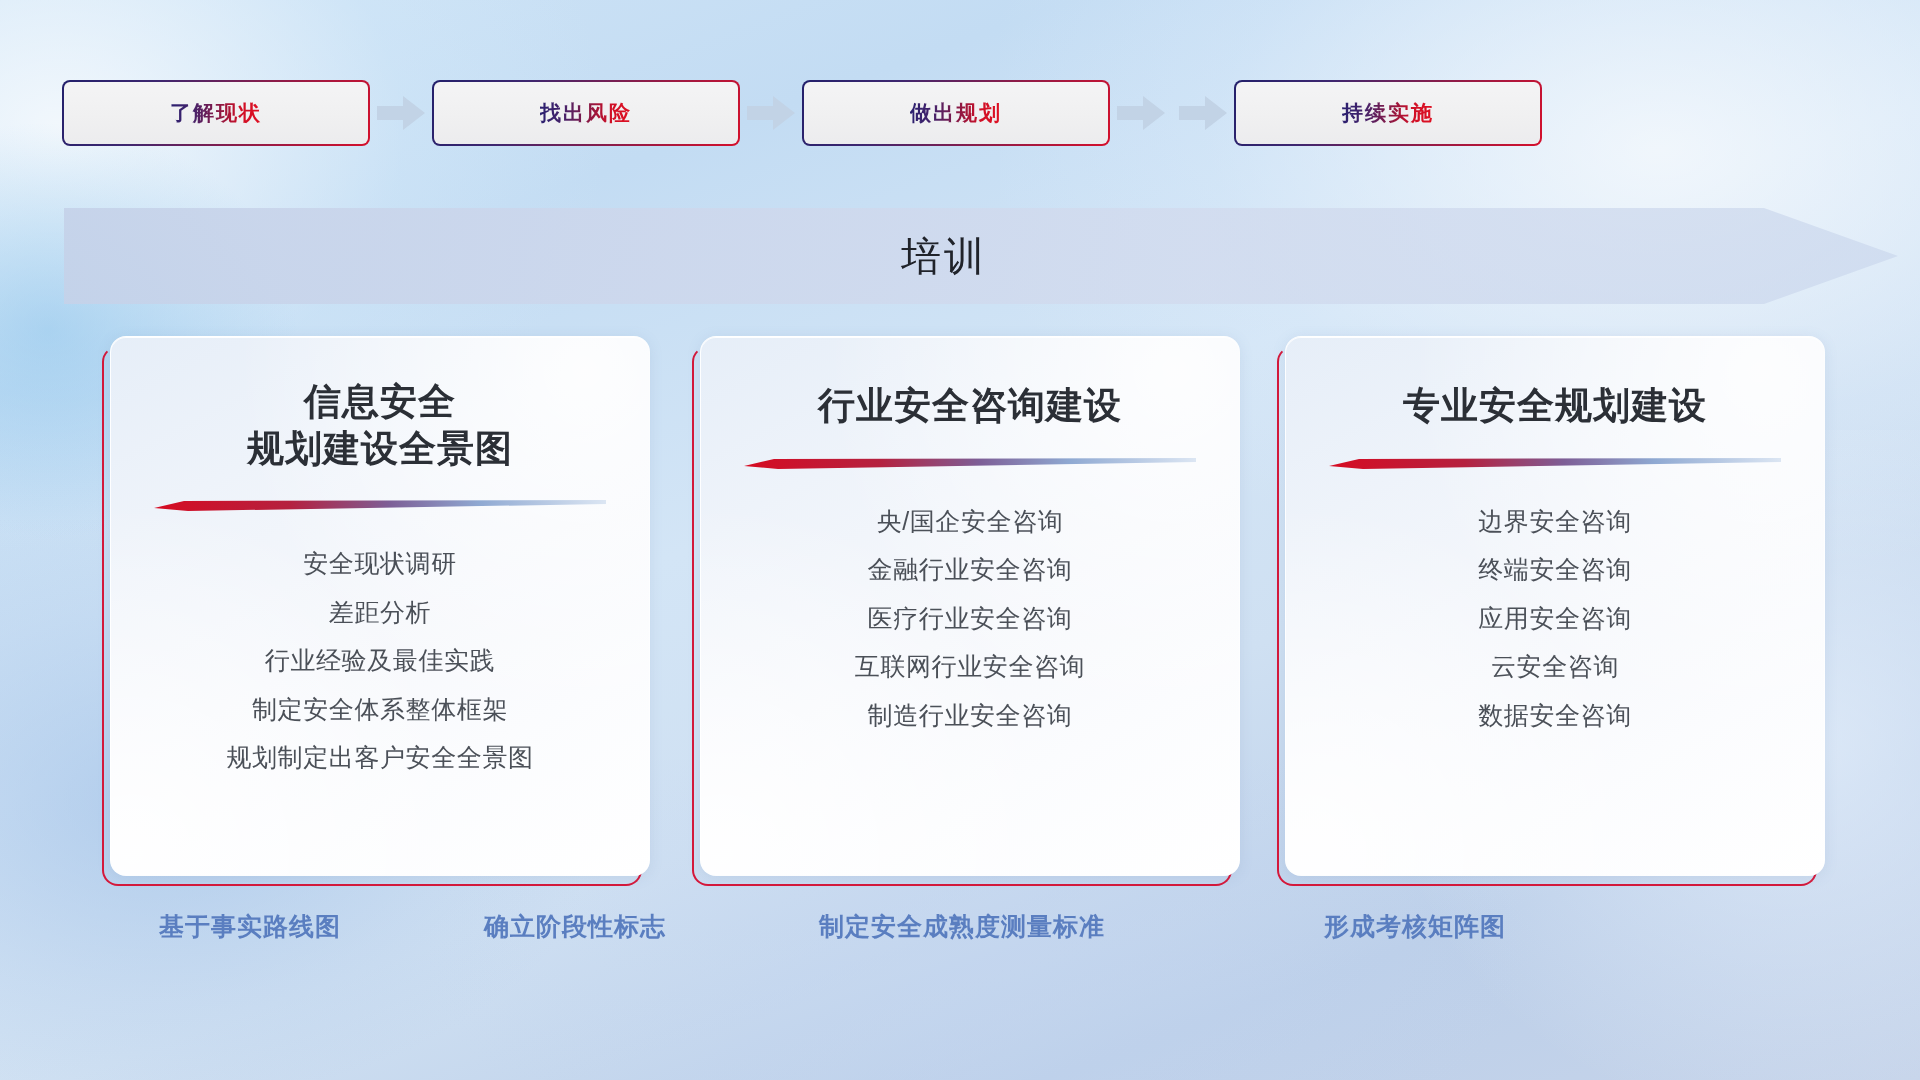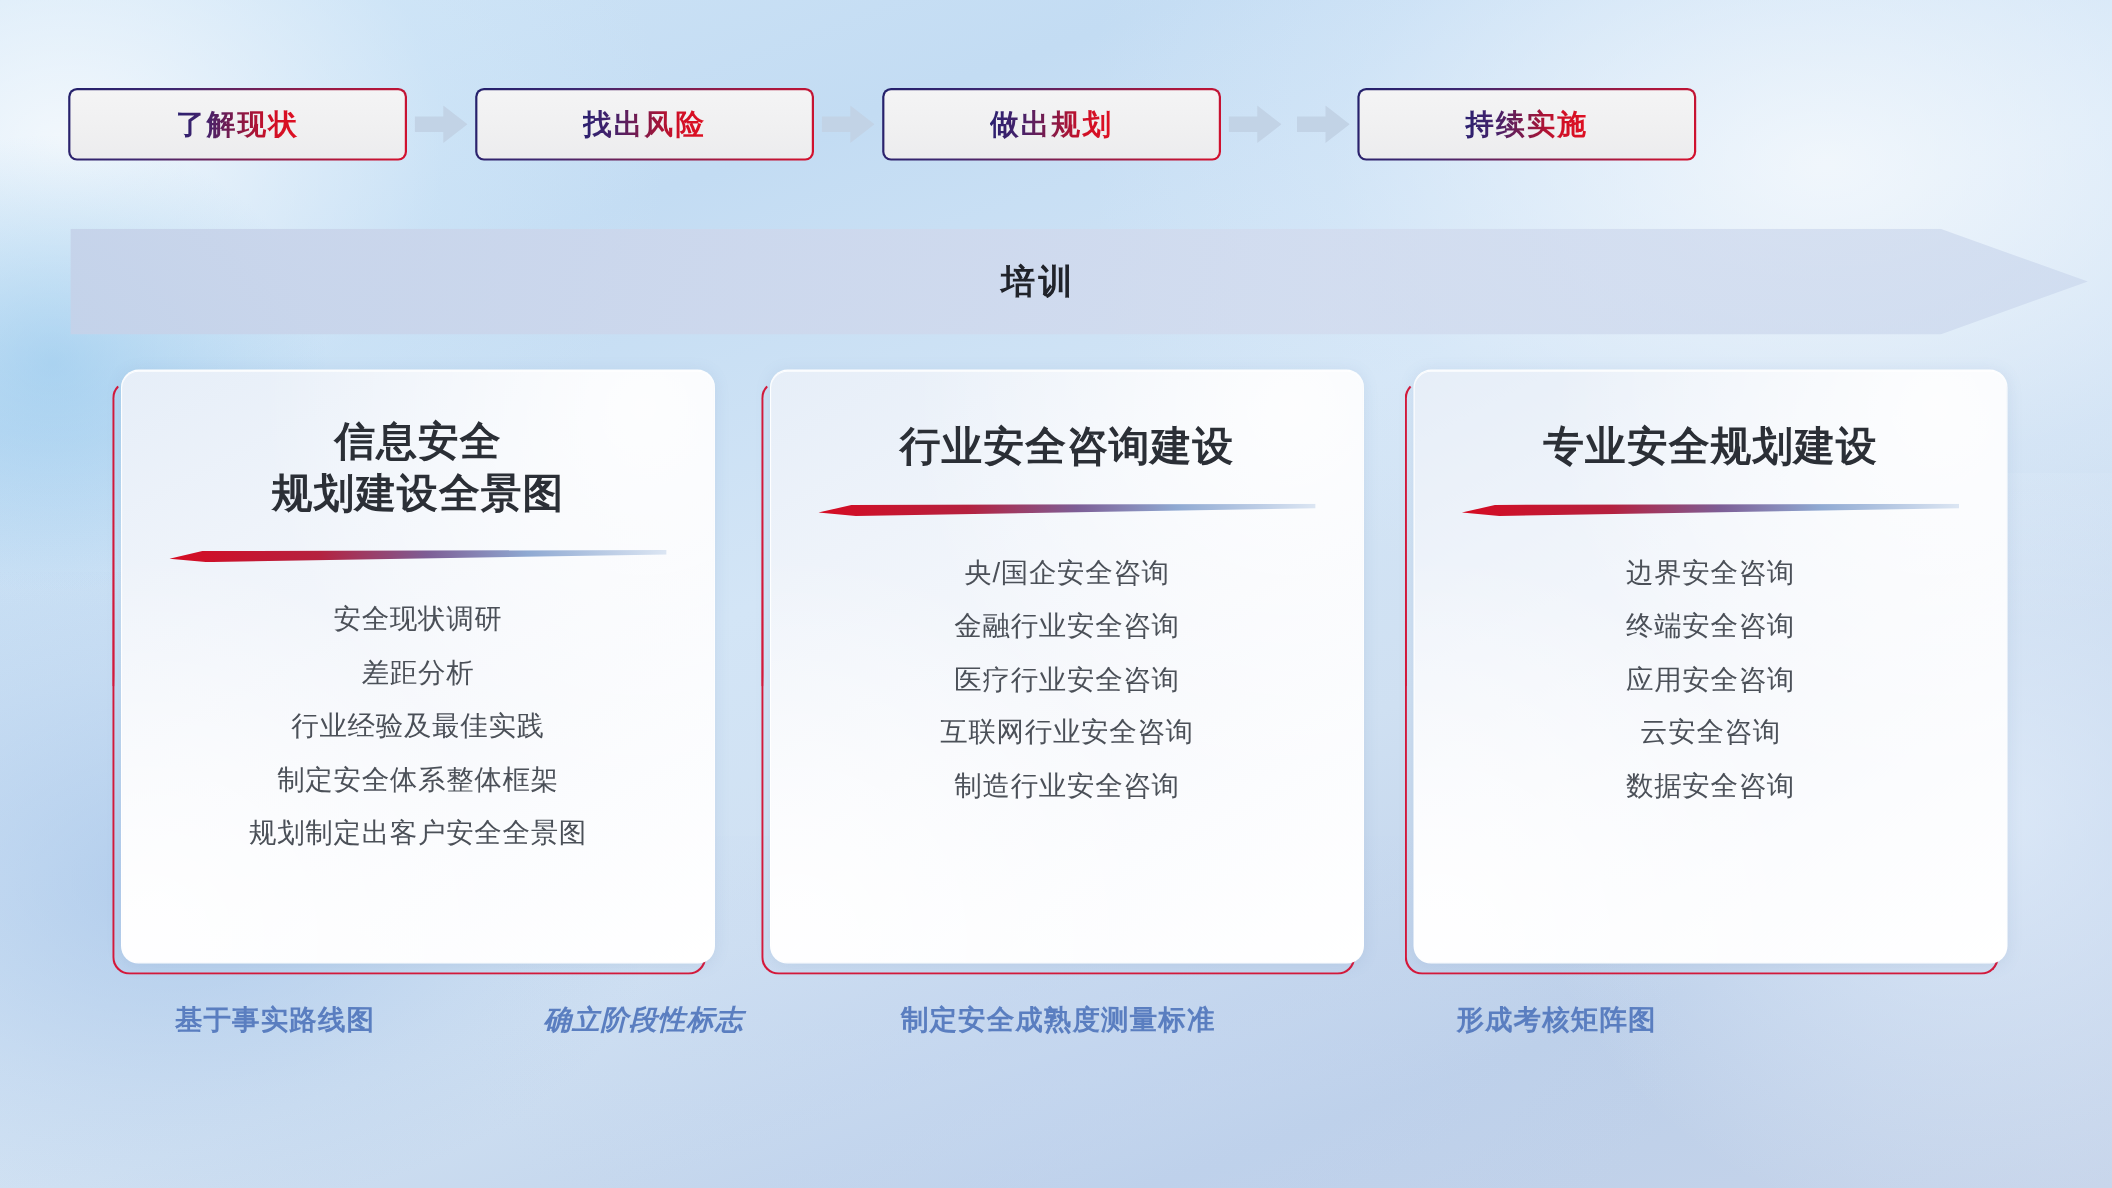--- a/index.html
+++ b/index.html
@@ -56,21 +56,21 @@
     padding: 2px;
     background: linear-gradient(118deg, #23206b 0%, #3d2770 28%, #8c1c49 62%, #d5102c 100%);
   }
   .step-box-inner {
     width: 100%; height: 100%;
     border-radius: 6px;
     background: linear-gradient(180deg, #f4f4f5 0%, #f0f0f1 55%, #ececee 100%);
     display: flex; align-items: center; justify-content: center;
   }
   .step-label {
-    font-size: 26px;
+    font-size: 21px;
     font-weight: 700;
     letter-spacing: 2px;
     background: linear-gradient(92deg, #2a2070 0%, #46226a 26%, #8d1843 54%, #cf0f26 76%, #e01022 100%);
     -webkit-background-clip: text;
     background-clip: text;
     -webkit-text-fill-color: transparent;
     color: #cf0f26;
     white-space: nowrap;
   }
   .step-arrow {
@@ -82,21 +82,21 @@
 
   
   #training-banner {
     position: absolute; left: 64px; top: 208px;
     width: 1834px; height: 96px;
   }
   #training-banner svg { display: block; width: 100%; height: 100%; }
   #training-label {
     position: absolute; left: 0; top: 0; width: 1760px; height: 96px;
     display: flex; align-items: center; justify-content: center;
-    font-size: 31px; font-weight: 700; color: #20232a;
+    font-size: 40px; font-weight: 400; color: #20232a;
     letter-spacing: 3px;
   }
 
   
   #cards {
     position: absolute; left: 0; top: 336px;
     width: 1920px; height: 550px;
   }
   .card-wrap {
     position: absolute;
@@ -169,21 +169,21 @@
   
   #footnotes {
     position: absolute; left: 0; top: 910px; width: 1920px; height: 50px;
   }
   .footnote {
     position: absolute;
     font-size: 25px; font-weight: 700; color: #5a7ec0;
     letter-spacing: 1px; white-space: nowrap; margin-left: 29px;
   }
   .footnote.f0 { left: 130px; }
-  .footnote.f1 { left: 465px; font-style: italic; }
+  .footnote.f1 { left: 455px; }
   .footnote.f2 { left: 790px; }
   .footnote.f3 { left: 1295px; }
 </style>
 </head>
 <body>
 
 <div id="stage">
 
   <div class="bg-blob" id="blob-a"></div>
   <div class="bg-blob" id="blob-b"></div>

